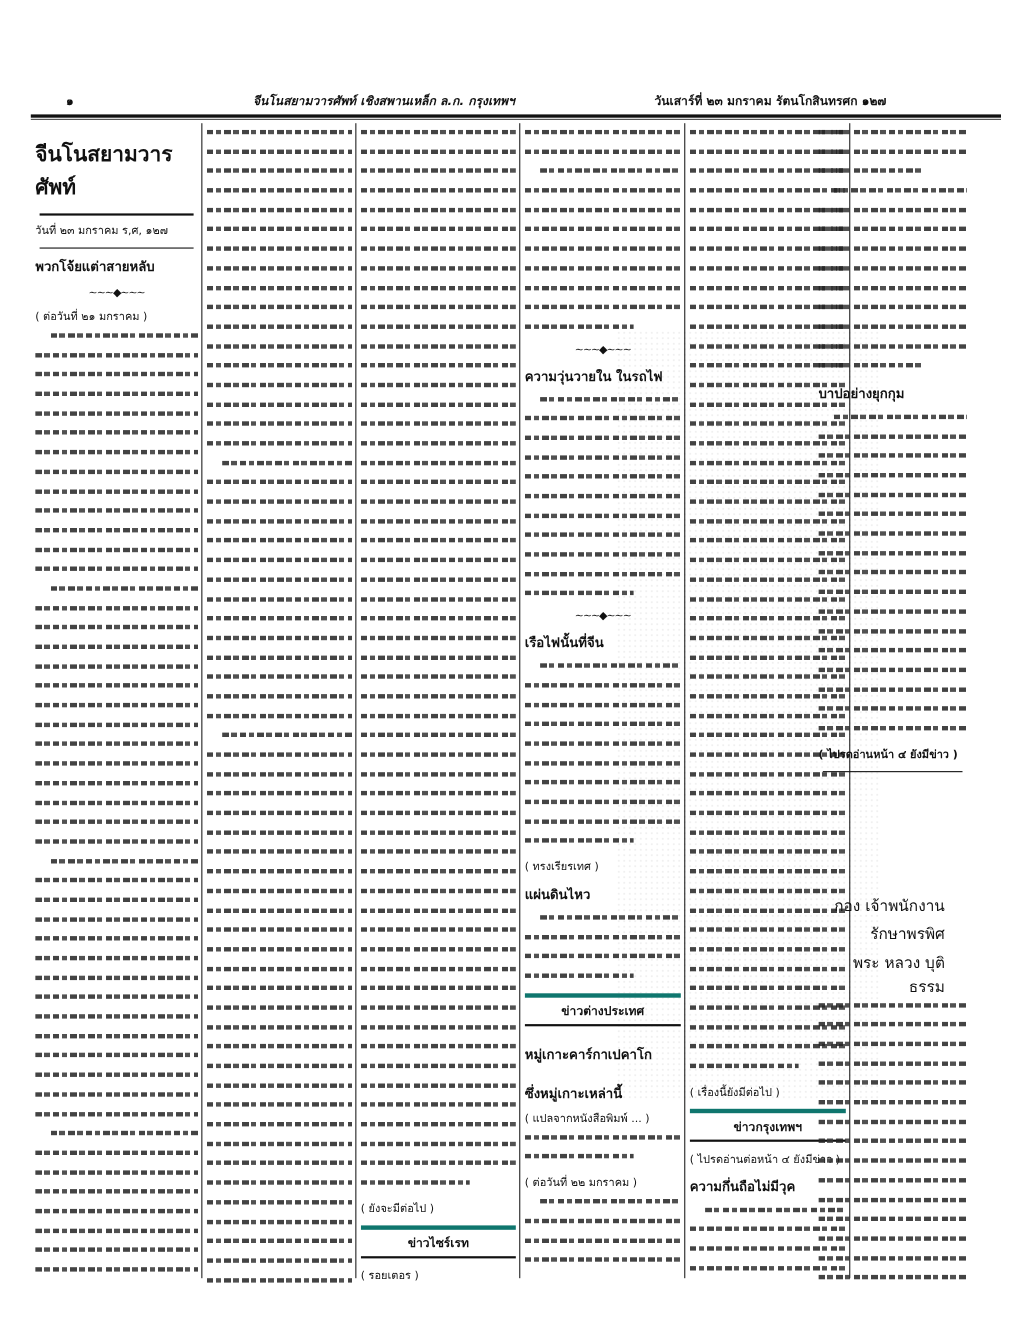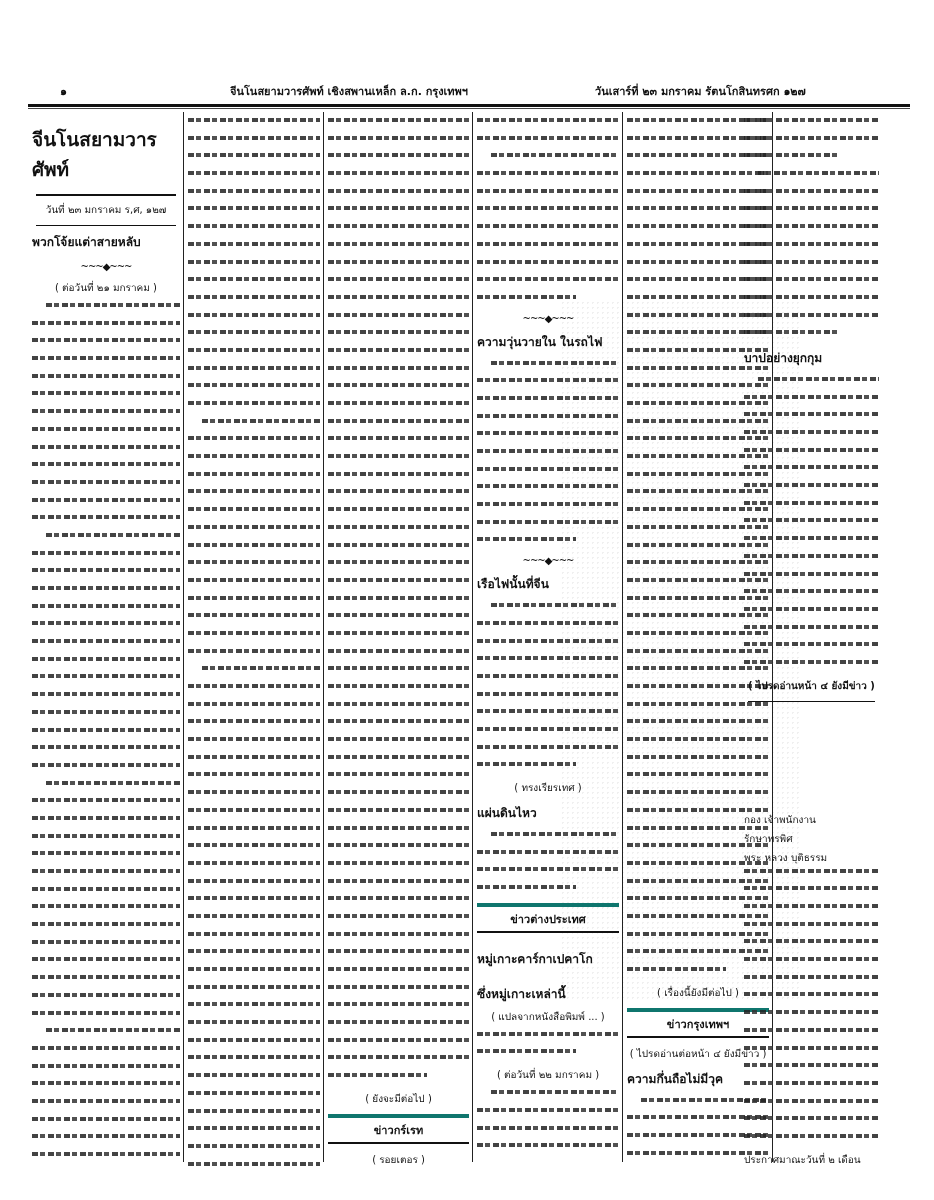--- a/index.html
+++ b/index.html
@@ -1,35 +1,35 @@
 <!DOCTYPE html>
 <html><head>
 <meta charset="utf-8">
 <style>
   html, body { margin: 0; padding: 0; background: #ffffff; }
   body { width: 934px; height: 1200px; position: relative; overflow: hidden; font-family: "DejaVu Sans", sans-serif; color: #111; }
   .masthead { position: absolute; top: 82px; left: 30px; width: 880px; height: 22px; font-size: 11px; font-weight: bold; }
   .masthead .pg { position: absolute; left: 30px; top: 0; }
-  .masthead .center { position: absolute; left: 200px; top: 0; }
+  .masthead .center { position: absolute; left: 200px; top: 0; font-style: italic; }
   .masthead .right { position: absolute; left: 565px; top: 0; }
   .rule-top { position: absolute; top: 104px; left: 28px; width: 882px; height: 3px; background: #111; }
   .rule-top2 { position: absolute; top: 108px; left: 28px; width: 882px; height: 1px; background: #444; }
   .col { position: absolute; top: 0; height: 1050px; overflow: hidden; }
   .vrule { position: absolute; top: 112px; width: 1px; height: 1050px; background: #222; }
   .line { height: 4px; background: repeating-linear-gradient(90deg, #222 0 6px, transparent 6px 8px, #333 8px 13px, transparent 13px 16px); margin: 0 0 13.7px 0; opacity: 0.85; }
   .line.short { width: 70%; }
   .line.indent { margin-left: 14px; }
   .heading { font-weight: bold; text-align: left; font-size: 12px; margin: 6px 0 10px; }
   .heading.big { font-size: 19px; font-family: "DejaVu Serif", serif; }
-  .sub { text-align: center; font-size: 10px; margin: 4px 0 8px; }
+  .sub { font-size: 10px; margin: 4px 0 8px; }
   .hr { height: 2px; background: #111; margin: 6px 4px; }
   .hr.thin { height: 1px; }
   .orn { text-align: center; font-size: 10px; letter-spacing: -1px; margin: 4px 0 8px; }
   .boxhead { border-top: 4px solid #0f766e; border-bottom: 2px solid #111; text-align: center; font-weight: bold; font-size: 11px; padding: 3px 0; margin: 8px 0; }
-  .sig { text-align: left; font-size: 10px; padding-right: 20px; margin: 4px 0; }
+  .sig { text-align: right; font-size: 14px; padding-right: 20px; margin: 4px 0; }
   .blank { height: 100px; }
   .noise { position: absolute; left: 560px; top: 300px; width: 240px; height: 700px; background: radial-gradient(circle, rgba(0,0,0,0.06) 1px, transparent 1px); background-size: 5px 5px; pointer-events: none; }
 </style>
 </head>
 <body>
 
 <div class="masthead">
   <span class="pg">๑</span>
   <span class="center">จีนโนสยามวารศัพท์ เชิงสพานเหล็ก ล.ก. กรุงเทพฯ</span>
   <span class="right">วันเสาร์ที่ ๒๓ มกราคม รัตนโกสินทรศก ๑๒๗</span>
@@ -223,21 +223,21 @@
       <div class="line"></div>
       <div class="line"></div>
       <div class="line"></div>
       <div class="line"></div>
       <div class="line"></div>
       <div class="line"></div>
       <div class="line"></div>
       <div class="line short"></div>
   </div>
   <div class="sub">( ยังจะมีต่อไป )</div>
-  <div class="boxhead">ข่าวกร์เรท</div>
+  <div class="boxhead">ข่าวไซร์เรท</div>
   <div class="sub">( รอยเตอร )</div>
 
 </div>
 
 <div class="col" style="left:477px; top:118px; width:142px;">
   <div>
     <div class="line"></div>
       <div class="line"></div>
       <div class="line indent"></div>
       <div class="line"></div>

